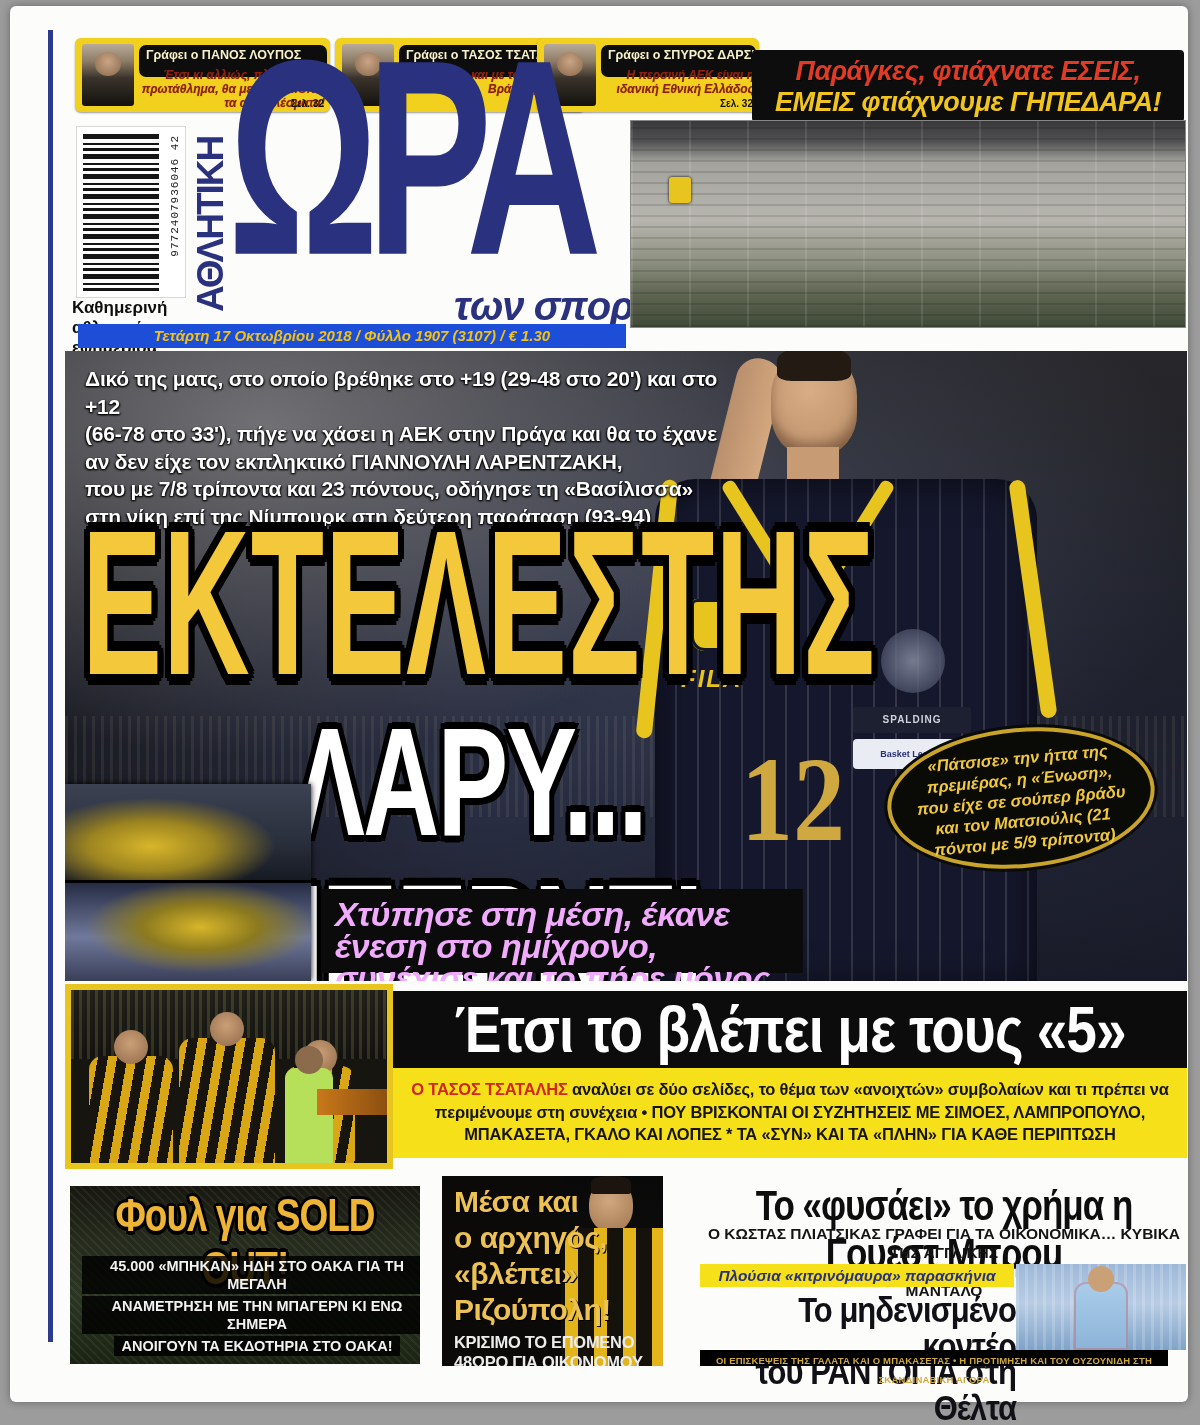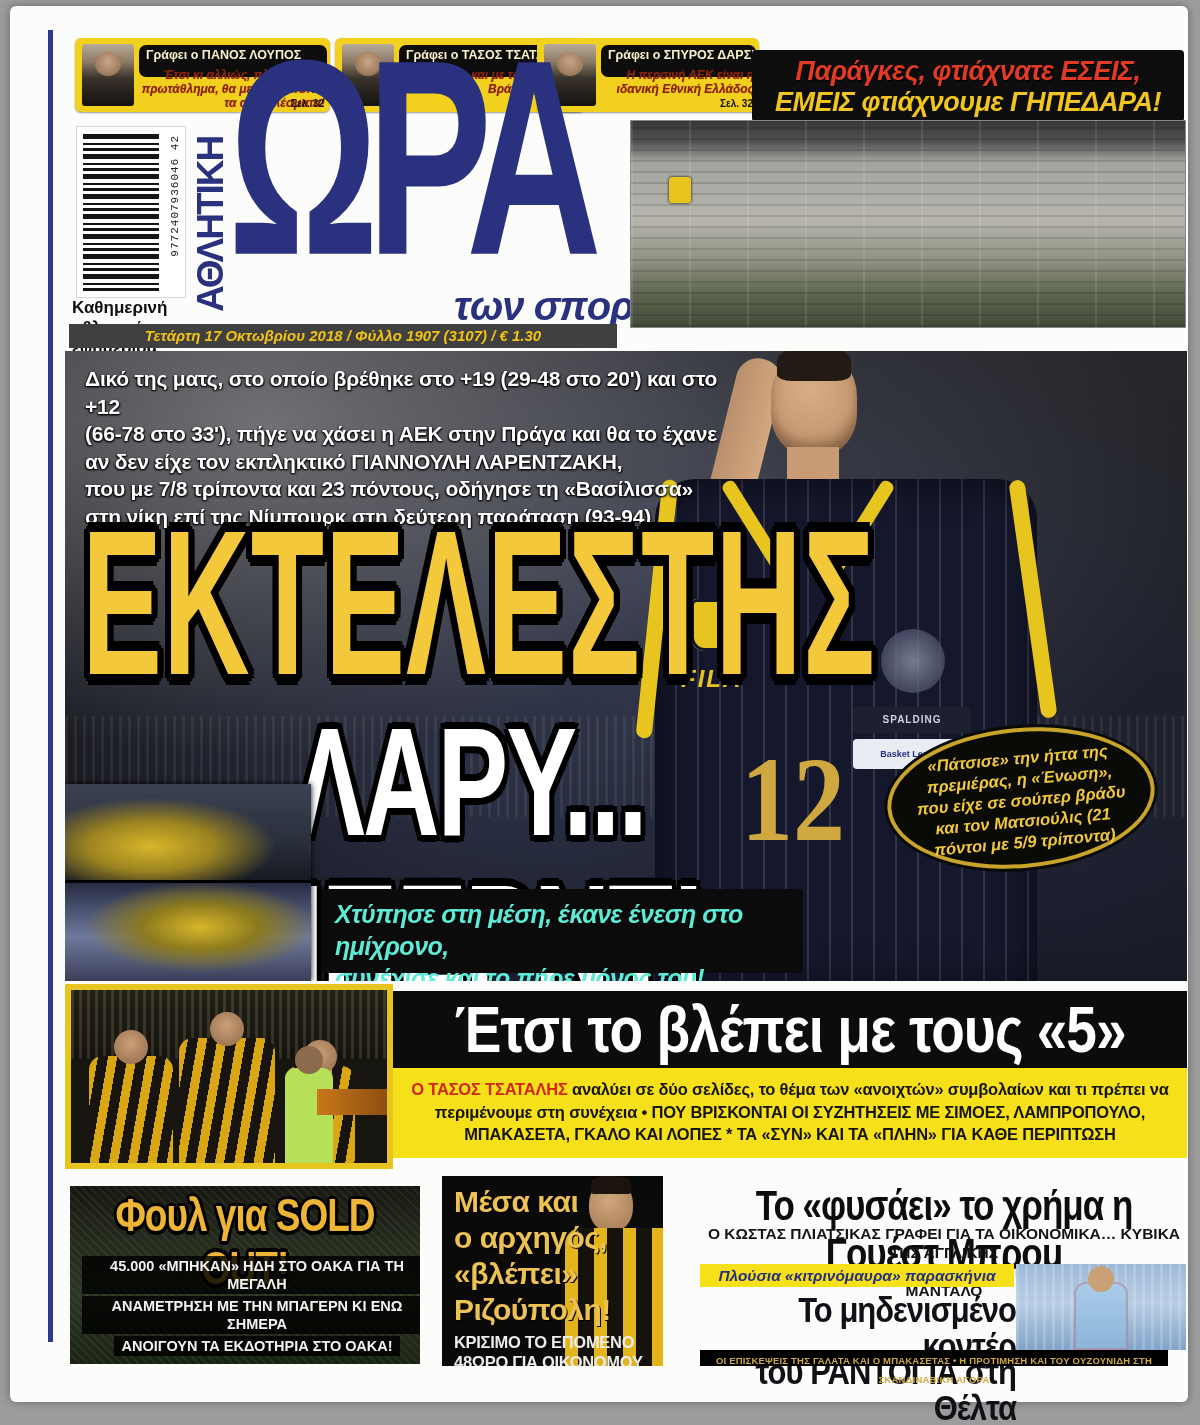--- a/index.html
+++ b/index.html
@@ -32,21 +32,21 @@
   .barcode .bars { position:absolute; left:6px; top:6px; right:26px; bottom:6px;
     background:repeating-linear-gradient(0deg,#151515 0 3px,#fff 3px 6px,#151515 6px 8px,#fff 8px 12px,#151515 12px 17px,#fff 17px 20px); }
   .barcode .num { position:absolute; right:4px; top:8px; writing-mode:vertical-rl; transform:rotate(180deg);
     font-family:"Liberation Mono", monospace; font-size:11px; color:#222; letter-spacing:1px; }
   .tagline { left:62px; top:292px; width:140px; color:#0f0f0f; font-size:17px; font-weight:bold; line-height:20px; }
   .vtitle { left:176px; top:116px; height:204px; width:50px; writing-mode:vertical-rl; transform:rotate(180deg);
     color:#2a317f; font-size:37px; font-weight:bold; letter-spacing:-2px; line-height:50px; text-align:center; }
   .bigtitle { left:218px; top:-26px; color:#2a317f; font-size:188px; font-weight:bold; letter-spacing:-12px;
     transform:scaleY(1.48); transform-origin:left top; line-height:240px; }
   .subtitle { left:444px; top:278px; color:#2a317f; font-size:40px; font-weight:bold; font-style:italic; letter-spacing:-1px; }
-  .datebar { left:59px; top:318px; width:548px; height:24px; background:#404040; text-align:center; }
+  .datebar { left:68px; top:318px; width:548px; height:24px; background:#1d4ed8; text-align:center; }
   .datebar span { color:#f1c217; font-size:15px; font-weight:bold; font-style:italic; line-height:24px; }
 
   
   .stadium { left:620px; top:114px; width:556px; height:208px; border:1px solid #888;
     background:
       repeating-linear-gradient(0deg, rgba(0,0,0,.12) 0 2px, transparent 2px 11px),
       repeating-linear-gradient(90deg, rgba(255,255,255,.10) 0 2px, transparent 2px 58px),
       linear-gradient(180deg,#39393b 0%,#515153 10%,#a3a39e 20%,#b7b5ae 48%,#8e9180 68%,#5e6551 84%,#414a38 100%); }
   .stadium .emblem { position:absolute; left:38px; top:56px; width:22px; height:26px; background:#e8c41f; border-radius:3px; box-shadow:0 0 3px #000; }
 
@@ -98,21 +98,21 @@
   .inset { position:absolute; left:0; top:433px; width:246px; height:197px; background:#101218; box-shadow:0 0 6px #000; }
   .inset .ph1 { position:absolute; left:0; top:0; width:100%; height:50%;
     background:radial-gradient(ellipse at 35% 65%, #d8b62a 0%, #9c8420 28%, transparent 55%),
       linear-gradient(180deg,#3c4252 0%,#2a2f3c 60%,#171a22 100%); border-bottom:3px solid #000; }
   .inset .ph2b { position:absolute; left:0; top:50%; width:100%; height:50%;
     background:radial-gradient(ellipse at 55% 45%, #d8b62a 0%, #8c7a1e 30%, transparent 60%),
       linear-gradient(180deg,#262c44 0%,#70799c 55%,#3a3f58 100%); }
 
   
   .capbar { position:absolute; left:256px; top:538px; width:482px; height:84px; background:#0b0b0b; padding:9px 14px; }
-  .capbar div { color:#5eead4; font-size:25px; font-weight:bold; font-style:italic; line-height:32px; letter-spacing:-.5px; }
+  .capbar div { color:#f0abfc; font-size:34px; font-weight:bold; font-style:italic; line-height:32px; letter-spacing:-.5px; }
 
   
   .badge { position:absolute; left:822px; top:377px; width:268px; height:140px; background:#0a0a07;
     border:4px solid #c9a42a; border-radius:50%; transform:rotate(-5deg); text-align:center; padding-top:16px;
     box-shadow:0 0 0 3px #0a0a07; }
   .badge div { color:#f0c83c; font-size:16.5px; font-weight:bold; font-style:italic; line-height:21px; }
 
   
   .celebration { left:55px; top:978px; width:328px; height:185px; background:#17150f; border:6px solid #e8c41f; overflow:hidden; }
   .celebration .crowd { position:absolute; left:0; top:0; width:100%; height:40%;

